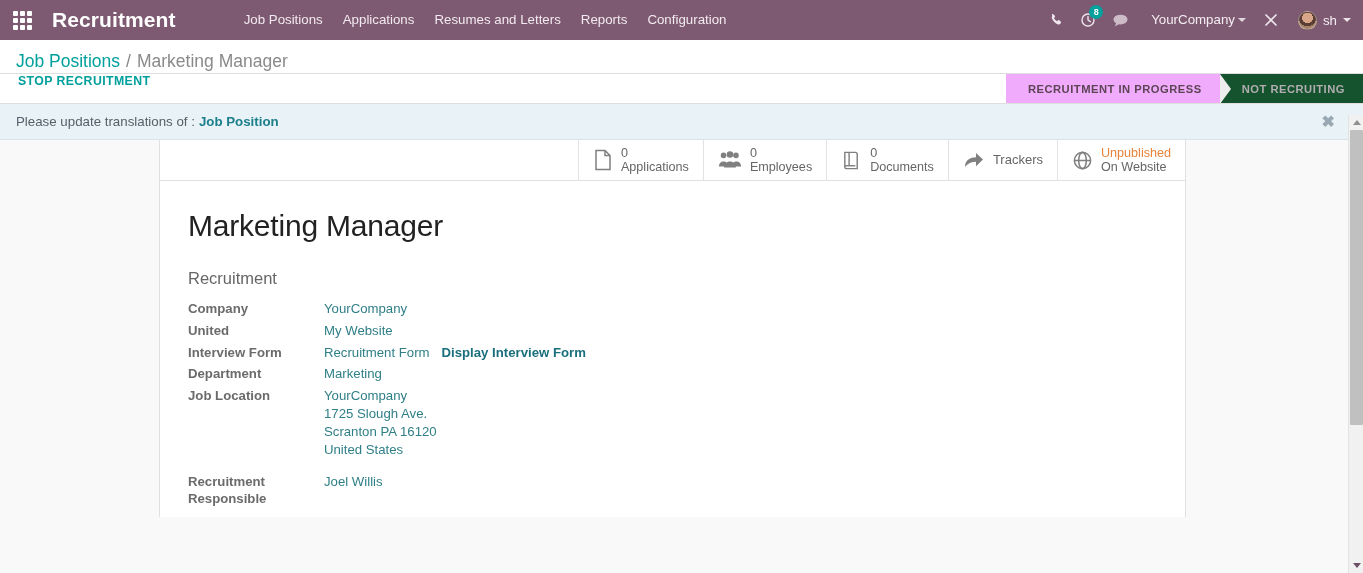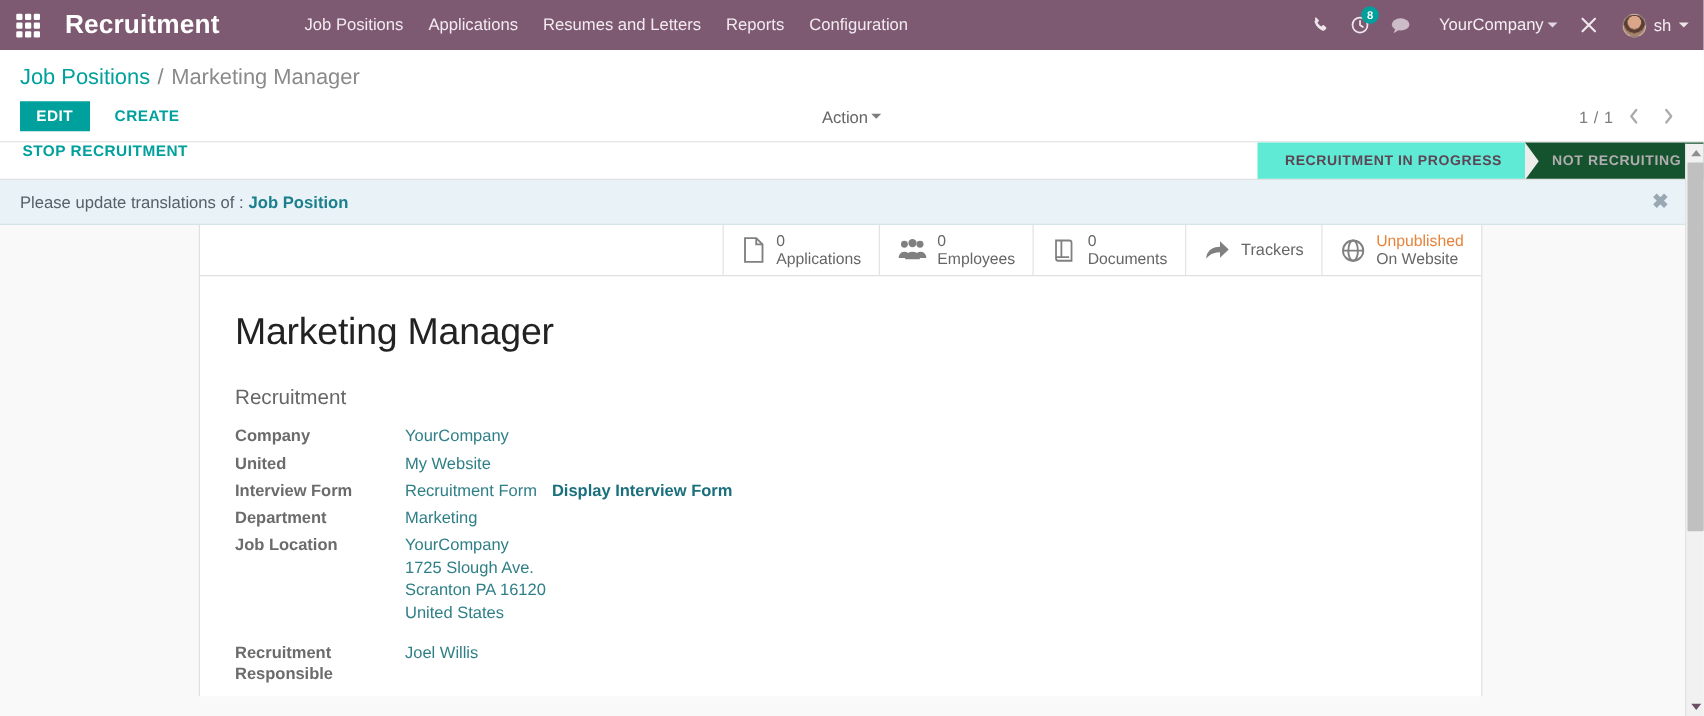--- a/index.html
+++ b/index.html
@@ -212,21 +212,21 @@
     display: flex; align-items: center;
     font-size: 11.2px;
     font-weight: bold;
     letter-spacing: .5px;
     padding: 0 18px 0 22px;
     text-transform: uppercase;
     cursor: pointer;
     white-space: nowrap;
   }
   .stat-step.active {
-    background: #5eead4;
+    background: #f0abfc;
     color: #5c4454;
   }
   .stat-step.active:after {
     content: "";
     position: absolute;
     right: -11px; top: 0;
     width: 0; height: 0;
     border-top: 15px solid transparent;
     border-bottom: 15px solid transparent;
     border-left: 11px solid #ededed;
@@ -432,41 +432,20 @@
         <span class="caret" style="margin-left:6px;"></span>
     </div>
   </div>
 </div>
 
 <div class="control-panel">
   <div class="breadcrumb-row">
     <span class="bc-link">Job Positions</span>
     <span class="bc-sep">/</span>
     <span class="bc-current">Marketing Manager</span>
-  </div>
-  <div class="buttons-row">
-    <button class="btn-edit">EDIT</button>
-    <button class="btn-create">CREATE</button>
-    <div class="action-dd">
-      <span>Action</span>
-        <span class="caret"></span>
-    </div>
-    <div class="pager">
-      <span class="pager-count">1 / 1</span>
-      <span class="pg-btn">
-        <svg width="10" height="14" viewBox="0 0 10 14" fill="none" stroke="currentColor" stroke-width="1.8" stroke-linecap="round" stroke-linejoin="round">
-            <path d="M7 2 L3 7 L7 12"></path>
-          </svg>
-      </span>
-      <span class="pg-btn">
-        <svg width="10" height="14" viewBox="0 0 10 14" fill="none" stroke="currentColor" stroke-width="1.8" stroke-linecap="round" stroke-linejoin="round">
-            <path d="M3 2 L7 7 L3 12"></path>
-          </svg>
-      </span>
-    </div>
   </div>
 </div>
 
 <div class="statusbar-row">
   <button class="stop-btn">STOP RECRUITMENT</button>
   <div class="statusbar">
     <div class="stat-step active">RECRUITMENT IN PROGRESS</div>
     <div class="stat-step inactive">NOT RECRUITING</div>
   </div>
 </div>

